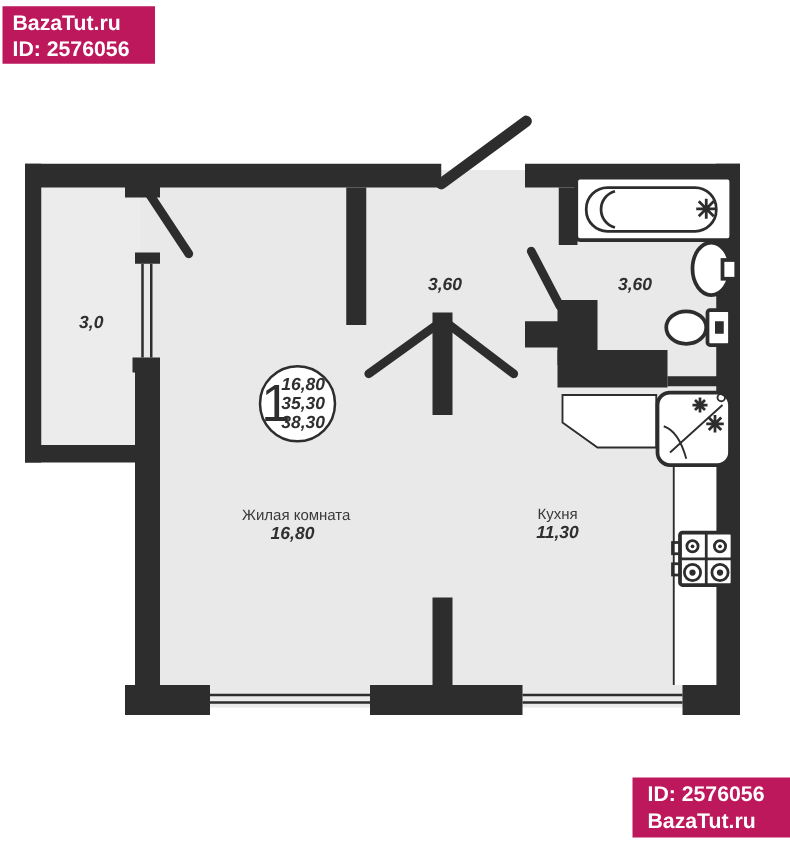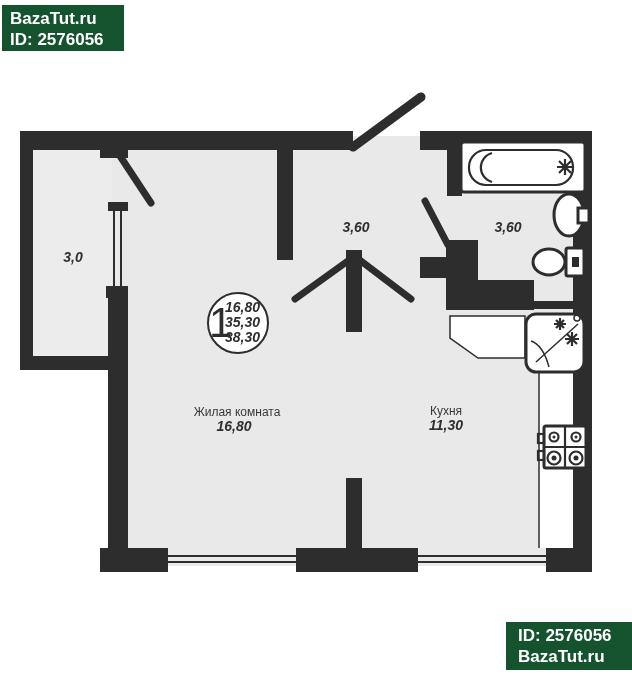--- a/index.html
+++ b/index.html
@@ -1,18 +1,18 @@
 <!DOCTYPE html>
 <html><head>
 <meta charset="utf-8">
 <style>
   html,body{margin:0;padding:0;background:#ffffff;}
   .page{position:relative;width:632px;height:677px;background:#ffffff;overflow:hidden;
         font-family:"Liberation Sans",sans-serif;}
-  .watermark{position:absolute;background:#14532d;color:#ffffff;font-size:17px;font-weight:600;
+  .watermark{position:absolute;background:#be185d;color:#ffffff;font-size:17px;font-weight:600;
              line-height:21px;padding:3px 6px 2px 8px;box-sizing:border-box;}
   .wm-top{left:2px;top:5px;width:122px;height:46px;}
   .wm-bottom{left:506px;top:622px;width:126px;height:48px;padding-left:12px;}
   svg{position:absolute;left:0;top:0;}
   .floor{fill:#e9e9e9;}
   .floor-b{fill:#ececec;}
   .wall{fill:#2d2d2d;}
   .swing{stroke:#2d2d2d;stroke-width:7;stroke-linecap:round;fill:none;}
   .swing-big{stroke:#2d2d2d;stroke-width:9;stroke-linecap:round;fill:none;}
   .fx{fill:#ffffff;stroke:#2d2d2d;stroke-width:3;}

